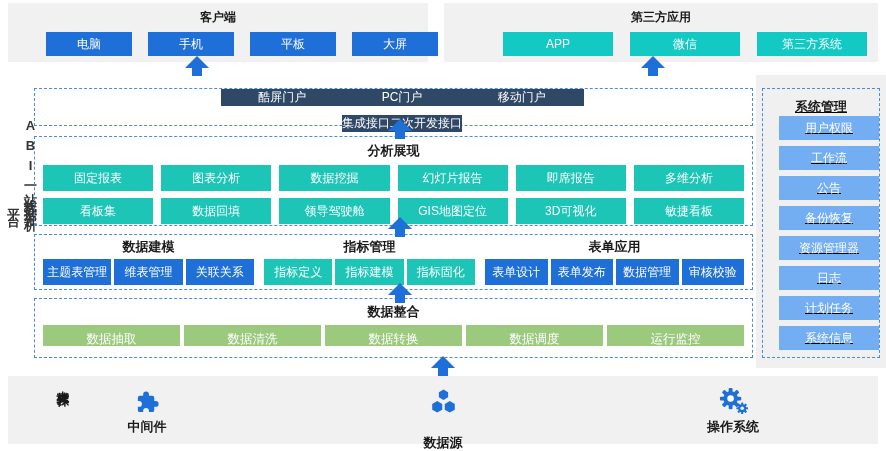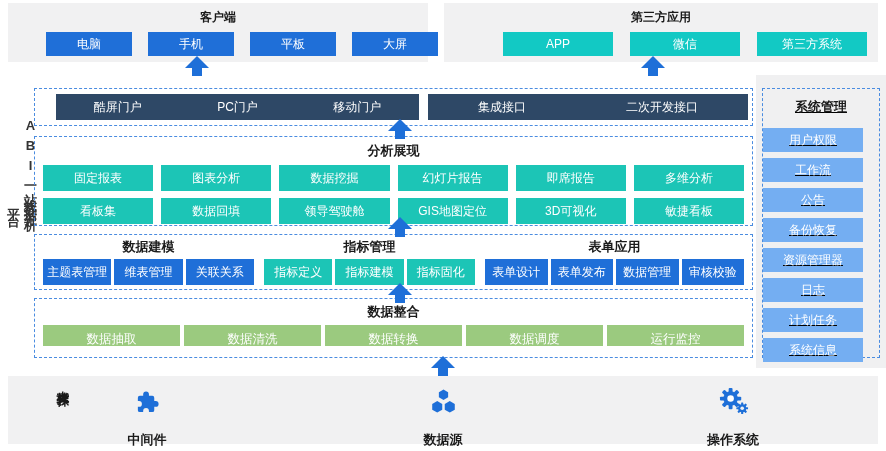--- a/index.html
+++ b/index.html
@@ -36,21 +36,21 @@
   .v-text { position:absolute; writing-mode:vertical-rl; text-orientation:upright;
     font-weight:bold; color:#333; }
   .label-main { left:21px; top:118px; font-size:13px; letter-spacing:5px; }
   .label-suffix { left:4px; top:198px; font-size:13px; letter-spacing:5px; }
 
   
   .box { position:absolute; border:1px dashed #4A8CE0; background:transparent; }
   .sec-title { font-size:13px; font-weight:bold; color:#1a1a1a; text-align:center; }
 
   .portal { left:34px; top:88px; width:719px; height:38px;
-    display:flex; align-items:center; gap:9px; padding:0 4px 0 21px; }
+    display:flex; align-items:center; gap:9px; padding:0 4px 0 21px;flex-direction:column; }
   .navy-bar { height:26px; background:#2E4866; display:flex; align-items:center;
     justify-content:space-around; color:#fff; font-size:12px; }
   .navy-bar.b1 { width:363px; }
   .navy-bar.b2 { flex:1; }
 
   .analysis { left:34px; top:136px; width:719px; height:90px; padding-top:5px; }
   .flex-line { display:flex; gap:8px; margin:5px 8px 0; }
   .flex-line .btn { flex:1; height:26px; line-height:26px; }
   .analysis .r2 { margin-top:7px; }
 
@@ -60,31 +60,31 @@
   .group.g1,.group.g2 { width:211px; } .group.g3 { flex:1; }
   .group-row { display:flex; gap:3px; margin-top:3px; }
   .group-row .btn { flex:1; height:26px; line-height:26px; }
 
   .integration { left:34px; top:298px; width:719px; height:60px; padding-top:4px; }
   .integration .flex-line { gap:4px; margin-top:4px; }
   .integration .btn { height:21px; line-height:28px; background:#9BCA7F; font-size:12.5px; }
 
   .sidebar { left:762px; top:88px; width:118px; height:270px;text-decoration:underline; }
   .sidebar .sec-title { margin-top:9px; }
-  .side-list { display:flex; flex-direction:column; align-items:flex-start; gap:6px; margin-top:12px; }
+  .side-list { display:flex; flex-direction:column; align-items:flex-end; gap:6px; }
   .side-list .btn { width:100px; background:#74AEF2; }
 
   
   .bottom-band { position:absolute; left:8px; top:376px; width:870px; height:68px; background:#F1F1F2; }
   .support-label { left:54px; top:381px; font-size:12.5px; letter-spacing:1px; color:#1a1a1a; }
   .support-item { position:absolute; top:385px; width:84px; display:flex;
     flex-direction:column; align-items:center; }
-  .support-item .name { font-size:13px; font-weight:bold; color:#1a1a1a; margin-top:16px; }
+  .support-item .name { font-size:13px; font-weight:bold; color:#1a1a1a; margin-top:3px; }
   .support-item.middleware { left:105px; }
-  .support-item.datasource { left:401px; }
+  .support-item.datasource { left:401px;gap:16px; }
   .support-item.os { left:691px; }
   .icon-box { height:30px; display:flex; align-items:flex-end; justify-content:center; }
 </style>
 </head>
 <body>
 
 <div class="stage">
 
   <section class="top-panel client">
     <div class="panel-title">客户端</div>

